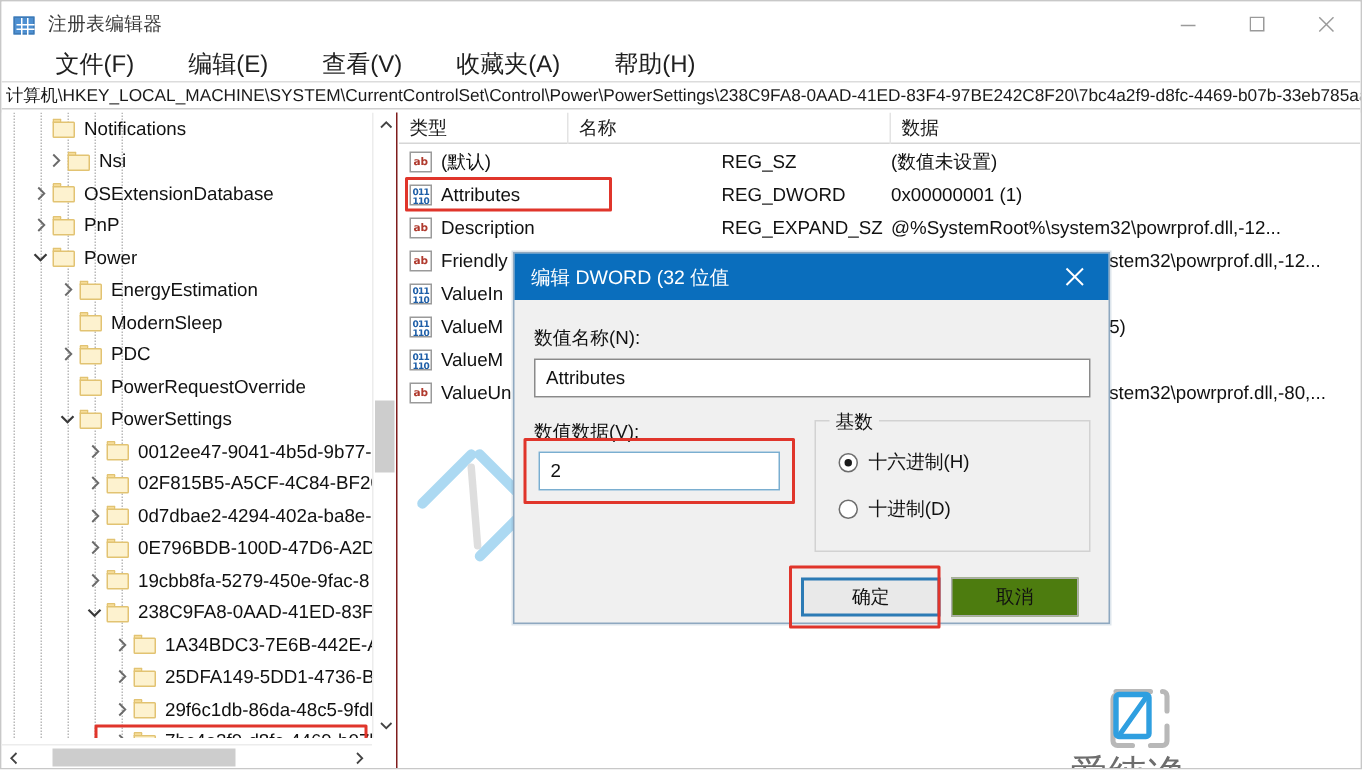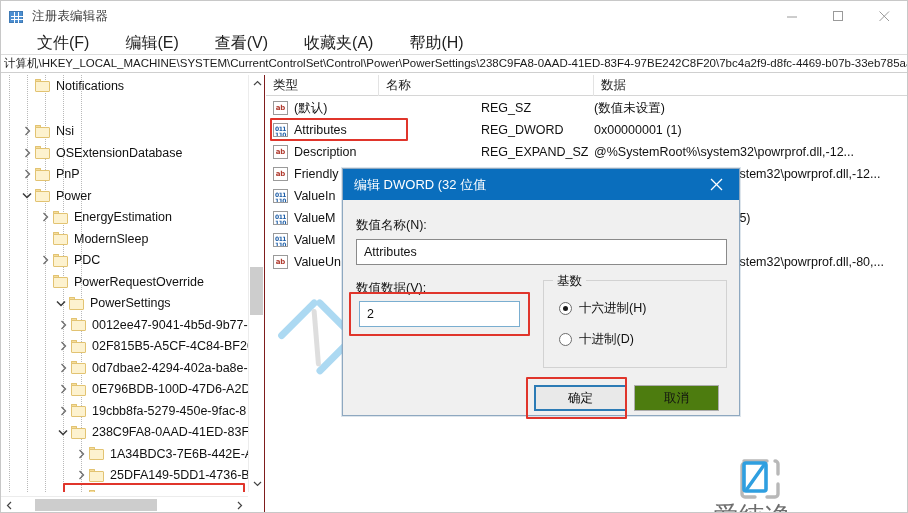--- a/index.html
+++ b/index.html
@@ -318,21 +318,21 @@
       </div>
       <div id="tree-nodes">
           <div class="tnode" style="padding-left: 18px;">
             <span class="chev"></span>
             <span class="folder">
               <span class="tab"></span>
               <span class="body"></span>
             </span>
             <span class="label">Notifications</span>
           </div>
-          <div class="tnode" style="padding-left: 18px; margin-top: 24px;">
+          <div class="tnode" style="padding-left: 28px;">
             <span class="chev">
               <svg width="7" height="10" viewBox="0 0 7 10">
                 <polyline points="1.5,1 5.5,5 1.5,9" fill="none" stroke="#6b6b6b" stroke-width="1.3"></polyline>
               </svg>
             </span>
             <span class="folder">
               <span class="tab"></span>
               <span class="body"></span>
             </span>
             <span class="label">Nsi</span>
@@ -406,21 +406,21 @@
             <span class="label">PDC</span>
           </div>
           <div class="tnode" style="padding-left: 36px;">
             <span class="chev"></span>
             <span class="folder">
               <span class="tab"></span>
               <span class="body"></span>
             </span>
             <span class="label">PowerRequestOverride</span>
           </div>
-          <div class="tnode" style="padding-left: 52px;">
+          <div class="tnode" style="padding-left: 36px;">
             <span class="chev">
               <svg width="10" height="7" viewBox="0 0 10 7">
                 <polyline points="1,1.5 5,5.5 9,1.5" fill="none" stroke="#3a3a3a" stroke-width="1.5"></polyline>
               </svg>
             </span>
             <span class="folder">
               <span class="tab"></span>
               <span class="body"></span>
             </span>
             <span class="label">PowerSettings</span>

